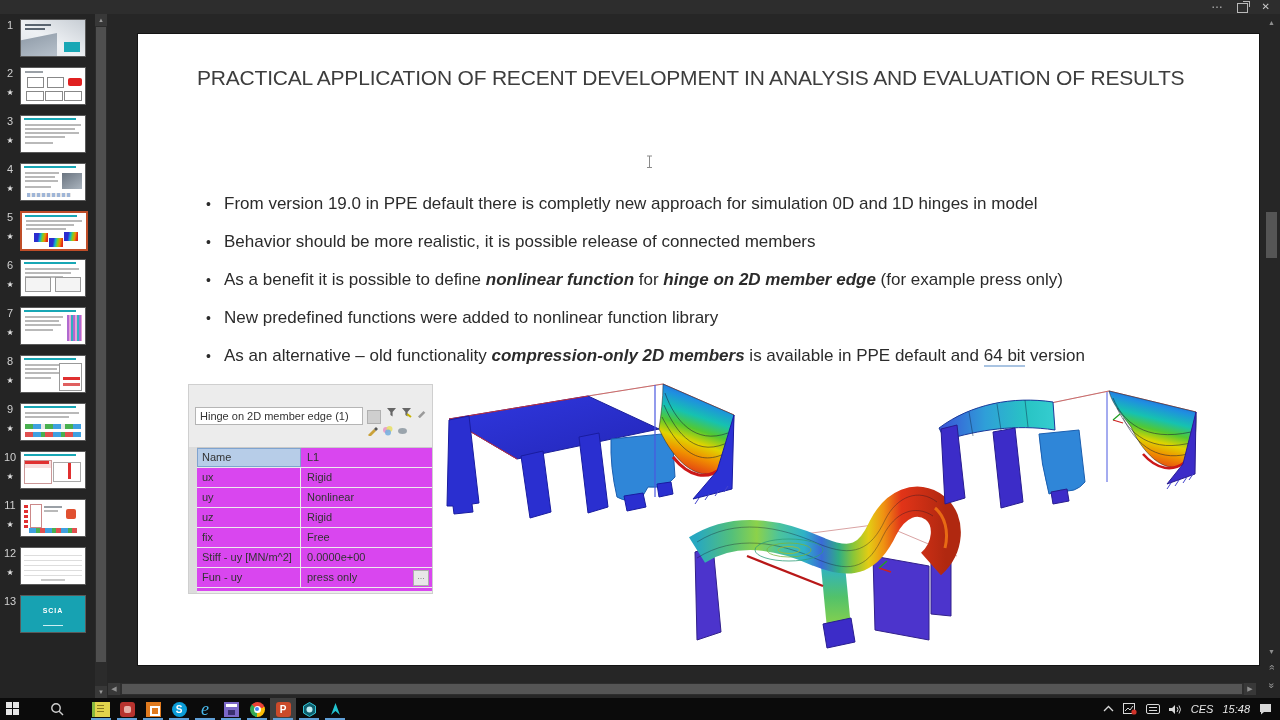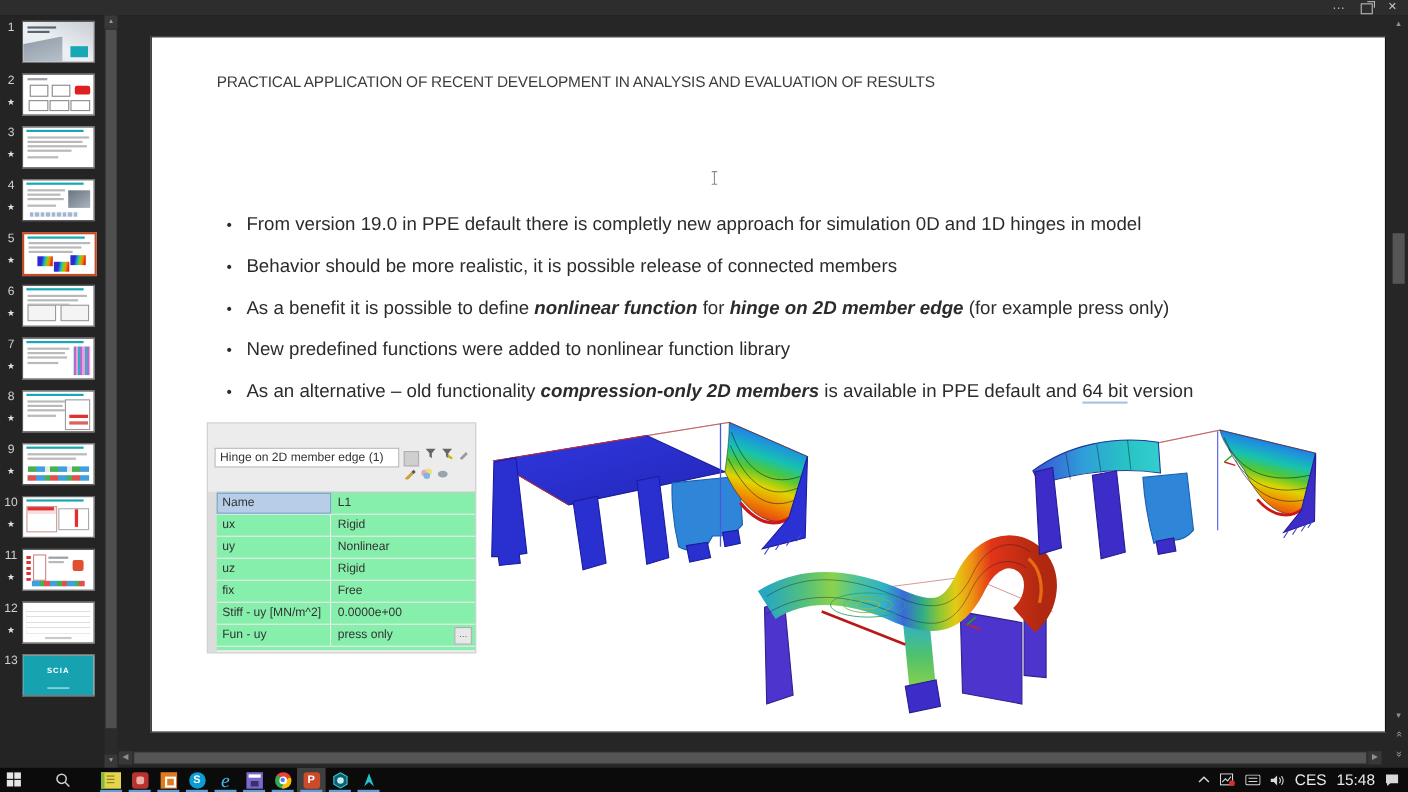--- a/index.html
+++ b/index.html
@@ -27,39 +27,39 @@
   
   .tp-scroll{position:absolute;top:14px;left:95px;width:12px;bottom:22px;background:#2b2b2b;}
   .tp-up,.tp-down{position:absolute;left:0;width:12px;height:12px;background:#383838;color:#9a9a9a;font-size:6px;text-align:center;line-height:12px;}
   .tp-up{top:0;} .tp-down{bottom:0;}
   .tp-thumb{position:absolute;left:1px;right:1px;top:13px;bottom:36px;background:#4f4f4f;}
 
   
   .main-area{position:absolute;top:14px;left:107px;right:0;bottom:22px;background:#262626;}
   .slide{position:absolute;left:30px;top:19px;width:1121px;height:631px;background:#ffffff;border:1px solid #141414;box-sizing:content-box;}
 
-  .s-title{position:absolute;left:59px;top:32px;font-size:14px;color:#3d3d3d;letter-spacing:-0.2px;white-space:nowrap;}
+  .s-title{position:absolute;left:59px;top:32px;font-size:21px;color:#3d3d3d;letter-spacing:-0.2px;white-space:nowrap;}
   .s-subtitle{position:absolute;left:59px;top:72px;width:1045px;font-size:19px;font-weight:bold;color:#17a2b2;line-height:42px;}
   .s-bullets{position:absolute;left:68px;top:158px;width:1010px;}
   .bullet{display:flex;margin-bottom:14px;font-size:17px;color:#2b2b2b;line-height:24px;}
   .bmark{width:18px;flex:none;font-size:14px;}
   .btext span.b{font-weight:bold;} .btext span.i{font-style:italic;}
   .btext span.u{border-bottom:2px solid #a9c4e2;}
 
   .cursor-ibeam{position:absolute;left:508px;top:121px;}
 
   
   .props{position:absolute;left:50px;top:350px;width:245px;height:210px;background:#ececec;border:1px solid #cfcfcf;box-sizing:border-box;}
   .props-header{font-size:11px;color:#555;padding:2px 0 2px 7px;background:#f2f2f1;}
   .props-select{position:absolute;left:6px;top:22px;width:168px;height:18px;background:#fff;border:1px solid #b5b5b5;font-size:11px;color:#333;line-height:17px;padding-left:4px;box-sizing:border-box;white-space:nowrap;overflow:hidden;}
   .props-selbox{position:absolute;left:178px;top:25px;width:12px;height:12px;background:#cfcfcf;border:1px solid #b0b0b0;}
   .props-ic{position:absolute;display:flex;gap:4px;}
   .r1{right:5px;top:22px;} .r2{right:24px;top:40px;}
   .props-gutter{position:absolute;left:0;top:62px;width:8px;bottom:0;background:#dcdcdc;}
-  .props-table{position:absolute;left:8px;right:0;top:62px;bottom:2px;background:#86efac;border-top:1px solid #c9c9c9;}
+  .props-table{position:absolute;left:8px;right:0;top:62px;bottom:2px;background:#d946ef;border-top:1px solid #c9c9c9;}
   .prow{display:flex;height:19px;border-bottom:1px solid #ececec;font-size:11px;color:#333;align-items:center;position:relative;}
   .pname{width:104px;flex:none;padding-left:5px;border-right:1px solid #ececec;height:100%;line-height:19px;box-sizing:border-box;}
   .pval{padding-left:6px;line-height:19px;}
   .prow.sel .pname{background:#b7cde8;outline:1px solid #7fa3cf;outline-offset:-1px;}
   .pmore{position:absolute;right:3px;top:2px;width:14px;height:14px;background:#e8e8e8;border:1px solid #adadad;font-size:8px;line-height:11px;text-align:center;color:#555;}
 
   
   .fem{position:absolute;}
 
   
@@ -92,21 +92,21 @@
   .ic-skype{background:#0b9dd8;border-radius:50%;color:#fff;font-size:10px;font-weight:bold;text-align:center;line-height:15px;}
   .ic-ie{color:#49b8ea;font-family:"Liberation Serif",serif;font-style:italic;font-size:18px;line-height:14px;text-align:center;}
   .ic-setup{background:#7b68c8;}
   .ic-setup i{position:absolute;left:2px;top:2px;width:11px;height:3px;background:#fff;display:block;}
   .ic-setup b{position:absolute;left:4px;bottom:2px;width:7px;height:5px;background:#3a3070;display:block;}
   .ic-chrome{border-radius:50%;background:conic-gradient(from -50deg,#ea4335 0 33%,#fbbc05 0 66%,#34a853 0 100%);}
   .ic-chrome i{position:absolute;left:4px;top:4px;width:7px;height:7px;background:#fff;border-radius:50%;display:block;}
   .ic-chrome b{position:absolute;left:5.5px;top:5.5px;width:4px;height:4px;background:#4285f4;border-radius:50%;display:block;}
   .ic-ppt{background:#cb4a2a;border-radius:3px;color:#fff;font-size:10px;font-weight:bold;text-align:center;line-height:15px;}
   .tb-right{margin-left:auto;display:flex;align-items:center;gap:9px;padding-right:8px;height:100%;}
-  .tray-txt{color:#e8e8e8;font-size:14px;}
+  .tray-txt{color:#e8e8e8;font-size:11px;font-style:italic;}
   .tray-ic{display:flex;align-items:center;}
 
   .tb-start,.tb-search{width:26px;}
 </style>
 </head>
 <body>
 
 <div class="titlebar">
   <span class="win-ellipsis">…</span>
   <span class="win-restore">

